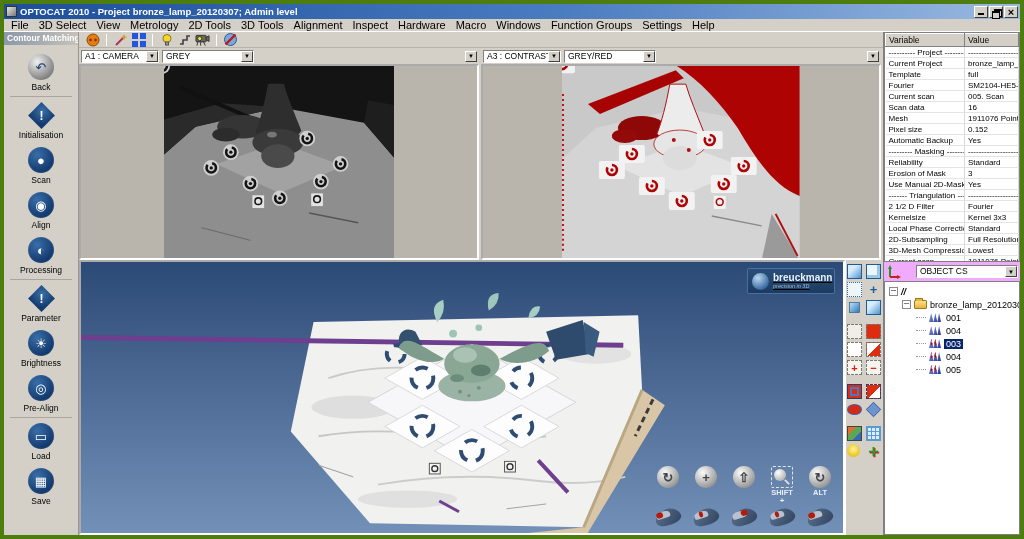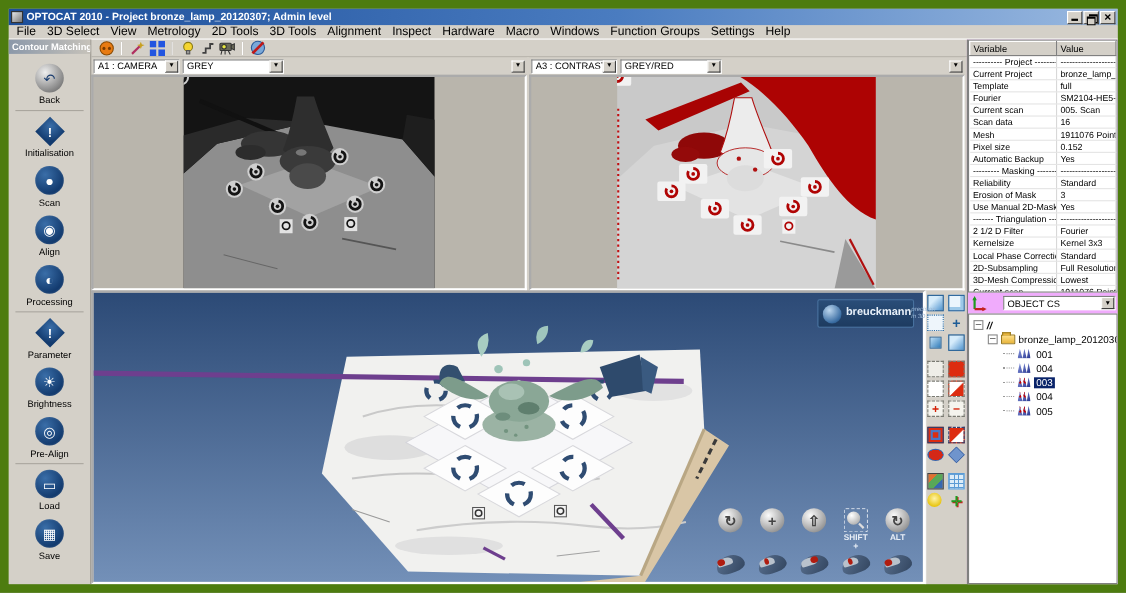--- a/index.html
+++ b/index.html
@@ -1,18 +1,18 @@
 <!DOCTYPE html>
 <html><head>
 <meta charset="utf-8">
 <style>
   *{margin:0;padding:0;box-sizing:border-box;}
   html,body{width:1024px;height:539px;overflow:hidden;}
   body{font-family:"Liberation Sans",sans-serif;font-size:9px;background:#d4d0c8;}
-  .window{width:1024px;height:539px;border:8px solid #4d7c0f;outline:1px solid #808080;display:flex;flex-direction:column;background:#d4d0c8;}
+  .window{width:1024px;height:539px;border:4px solid #4d7c0f;outline:1px solid #808080;display:flex;flex-direction:column;background:#d4d0c8;}
 
   
   .titlebar{height:15px;background:linear-gradient(90deg,#1c4e9a,#4a7cc0 55%,#9ab9e0);display:flex;align-items:center;padding:0 2px;flex:0 0 auto;}
   .app-ic{width:11px;height:11px;background:linear-gradient(135deg,#e8e8e8,#777);border:1px solid #333;margin-right:3px;flex:0 0 auto;}
   .title-text{color:#fff;font-weight:bold;font-size:9.5px;flex:1;white-space:nowrap;overflow:hidden;}
   .winbtn{width:14px;height:12px;background:#d4d0c8;border:1px solid;border-color:#fff #404040 #404040 #fff;margin-left:1px;display:flex;align-items:center;justify-content:center;font-size:8px;color:#000;position:relative;}
   .winbtn.min::before{content:"";position:absolute;bottom:2px;left:3px;width:6px;height:2px;background:#000;}
   .winbtn.rest::before{content:"";position:absolute;top:2px;left:4px;width:6px;height:5px;border:1px solid #000;border-top-width:2px;background:#d4d0c8;}
   .winbtn.rest::after{content:"";position:absolute;top:4px;left:2px;width:6px;height:5px;border:1px solid #000;border-top-width:2px;background:#d4d0c8;}
   .winbtn.close::before{content:"×";font-size:11px;font-weight:bold;line-height:10px;}
@@ -41,35 +41,35 @@
   
   .main{flex:1;display:flex;flex-direction:column;min-width:0;}
   .toolbar{height:16px;display:flex;align-items:center;gap:3px;padding-left:6px;border-bottom:1px solid #b8b4ac;flex:0 0 auto;}
   .tb-sep{width:1px;height:12px;background:#8a867e;border-right:1px solid #fff;margin:0 3px;}
   .tb-ic{width:15px;height:14px;display:flex;align-items:center;justify-content:center;}
 
   
   .views-row{height:212px;display:flex;flex:0 0 auto;}
   .view-panel{flex:1;display:flex;flex-direction:column;min-width:0;border-right:2px solid #d4d0c8;}
   .view-head{height:16px;display:flex;align-items:center;gap:3px;padding:1px 2px;flex:0 0 auto;}
-  .combo{height:13px;background:#fff;border:1px solid;border-color:#808080 #fff #fff #808080;display:flex;align-items:center;font-size:8.5px;}
+  .combo{height:13px;background:#fff;border:1px solid;border-color:#808080 #fff #fff #808080;display:flex;align-items:flex-start;font-size:8.5px;}
   .combo .cb-txt{padding:0 3px;white-space:nowrap;overflow:hidden;}
   .dd-btn{width:12px;height:11px;background:#d4d0c8;border:1px solid;border-color:#fff #404040 #404040 #fff;font-size:6px;display:flex;align-items:center;justify-content:center;margin-left:auto;flex:0 0 auto;}
   .combo.w76{width:78px;}  .combo.w92{width:92px;}
   .dd-solo{margin-left:auto;}
   .view-canvas{flex:1;background:#b9b5ac;border:2px inset #fff;display:flex;justify-content:center;min-height:0;position:relative;}
   .view-canvas svg{height:100%;}
 
   
   .bottom-row{flex:1;display:flex;min-height:0;}
   .view3d{flex:1;position:relative;background:linear-gradient(#2c4a76,#7390b8);border:2px inset #fff;min-width:0;}
   .view3d > svg{position:absolute;inset:0;width:100%;height:100%;}
   .logo{position:absolute;top:6px;right:8px;width:88px;height:26px;background:linear-gradient(#2a4d78,#1d3b60);border:1px solid #47719e;border-radius:2px;display:flex;align-items:center;padding:2px 4px;gap:4px;}
   .logo-sphere{width:17px;height:17px;border-radius:50%;background:radial-gradient(circle at 35% 30%,#bcd6ee,#3a6da3 70%,#1c4066);flex:0 0 auto;}
-  .logo-texts{display:flex;flex-direction:row;line-height:1;}
+  .logo-texts{display:flex;flex-direction:column;line-height:1;text-decoration:underline;}
   .logo-brand{color:#e9f1fa;font-weight:bold;font-size:10px;}
   .logo-tag{color:#9db9d6;font-size:5.5px;font-style:italic;margin-top:1px;}
 
   .nav-overlay{position:absolute;right:10px;bottom:8px;display:flex;gap:12px;}
   .nav-col{display:flex;flex-direction:column;align-items:center;width:26px;}
   .nav-ic{width:22px;height:22px;border-radius:50%;background:radial-gradient(circle at 35% 30%,#fbfbfb,#8f8f8f 80%);display:flex;align-items:center;justify-content:center;color:#444;font-size:13px;font-weight:bold;position:relative;flex:0 0 auto;}
   .nav-ic i{font-style:normal;}
   .nav-ic.magnify-icon{border-radius:2px;background:none;border:1px dashed #dfe6f0;}
   .nav-ic.magnify-icon::before{content:"";width:12px;height:12px;border-radius:50%;background:radial-gradient(circle at 35% 30%,#fff,#9a9a9a);position:absolute;top:2px;left:2px;}
   .nav-ic.magnify-icon::after{content:"";position:absolute;width:6px;height:2px;background:#ddd;bottom:4px;right:2px;transform:rotate(45deg);}

